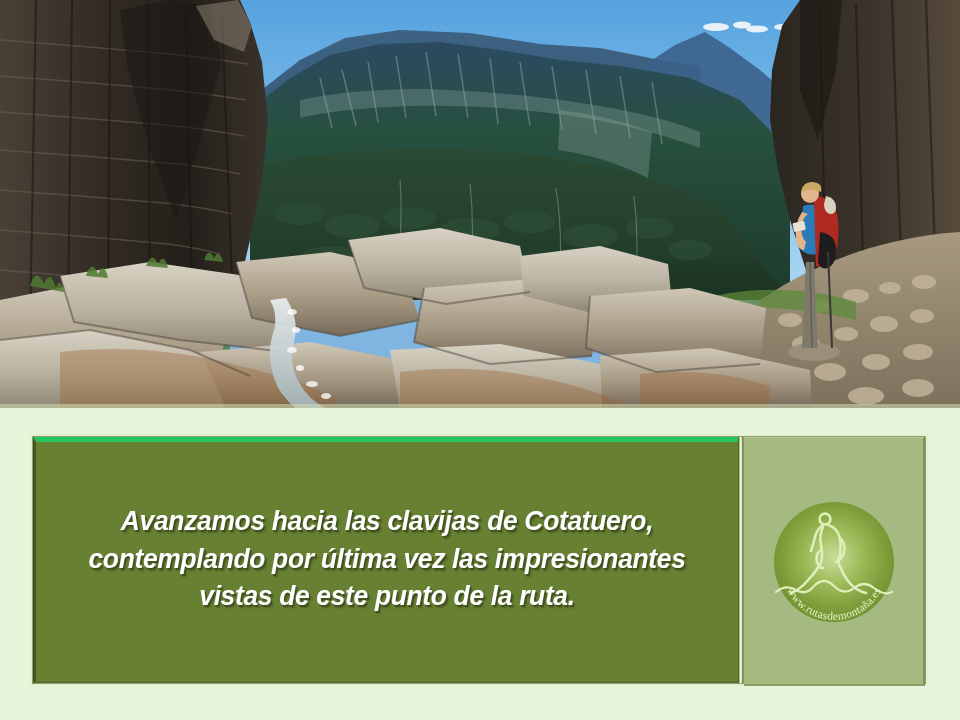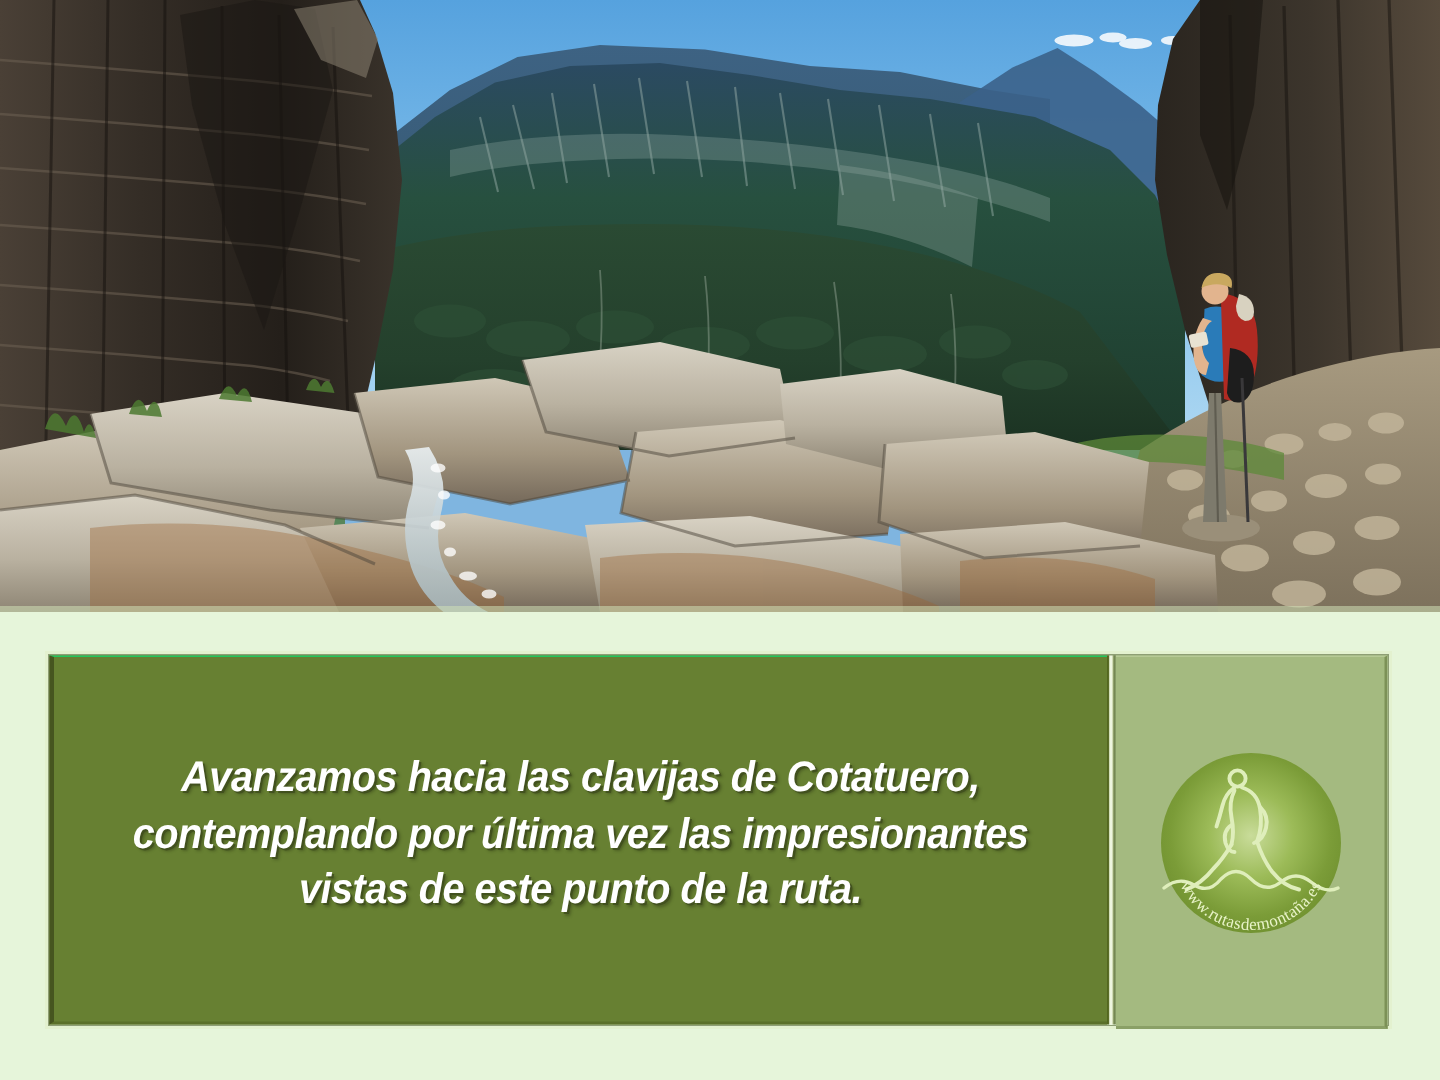--- a/index.html
+++ b/index.html
@@ -52,21 +52,21 @@
     border: 2px solid rgba(226,240,205,0.85);
     pointer-events: none;
   }
   .caption-body {
     position: relative;
     width: 705px;
     height: 100%;
     background: #678032;
     box-sizing: border-box;
     border-left: 3px solid #46551f;
-    border-top: 1px solid #22c55e;
+    border-top: 5px solid #22c55e;
     border-bottom: 2px solid #5b7029;
     display: flex;
     align-items: center;
     justify-content: center;
     overflow: hidden;
   }
   .caption-text {
     width: 660px;
     text-align: center;
     color: #ffffff;

